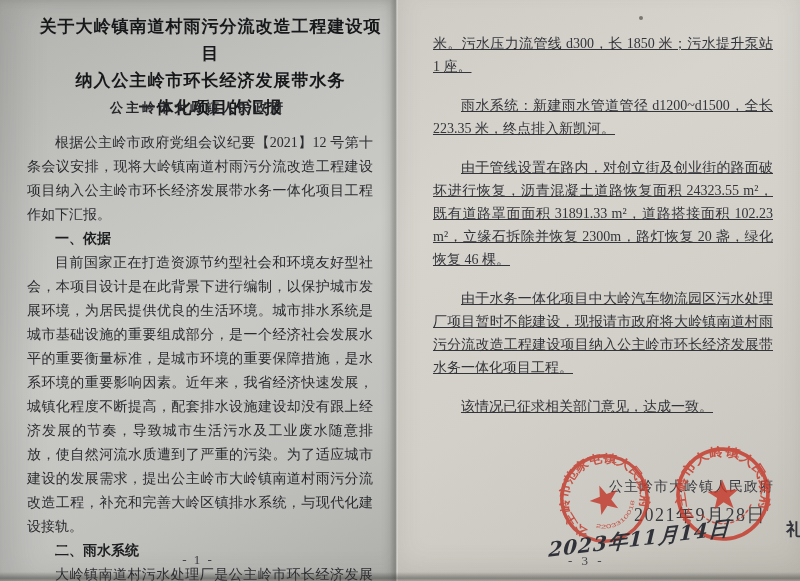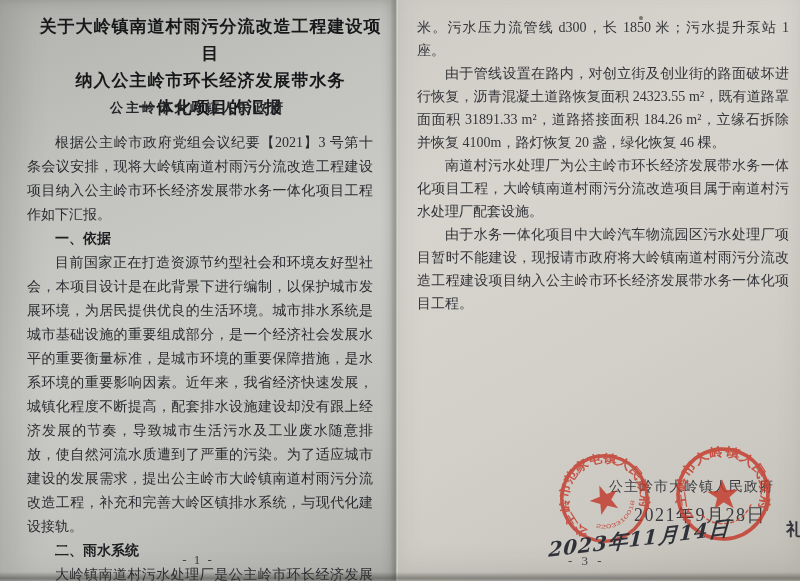--- a/index.html
+++ b/index.html
@@ -49,21 +49,21 @@
   .page-right{
     left:398px;width:402px;
     background:linear-gradient(150deg,#cfccc6 0%,#d7d4ce 30%,#d3d0c9 58%,#cbc8c1 82%,#c1beb6 100%);
     box-shadow:inset 0 -14px 24px rgba(95,92,85,.14);
     color:#34353a;
   }
   .body-r{
     position:absolute;top:16px;left:19px;width:372px;
     font-size:14px;line-height:23px;text-align:justify;color:#34353a;
   }
-  .body-r p{margin:0;}
+  .body-r p{margin:16px;text-decoration:underline;}
   .sig-name{
     position:absolute;top:478px;right:26px;font-size:14px;letter-spacing:1px;color:#3a3b40;
   }
   .sig-date{
     position:absolute;top:503px;right:34px;font-size:18px;letter-spacing:1.5px;color:#3a3b40;
   }
   .handwriting{
     position:absolute;top:527px;left:150px;width:160px;
     font-family:"DejaVu Serif","Liberation Serif",serif;font-style:italic;font-weight:700;
     font-size:20px;color:#30323a;transform:rotate(-7deg) skewX(-10deg);letter-spacing:1px;
@@ -97,38 +97,39 @@
 
   <section class="page page-left">
     <h1 class="title">
       <span class="t-line">关于大岭镇南道村雨污分流改造工程建设项目</span>
       <span class="t-line">纳入公主岭市环长经济发展带水务</span>
       <span class="t-line">一体化项目的汇报</span>
     </h1>
     <div class="subtitle">公主岭市大岭镇人民政府</div>
 
     <div class="body-l">
-      <p class="para indent">根据公主岭市政府党组会议纪要【2021】3 号第十条会议安排，现将大岭镇南道村雨污分流改造工程建设项目纳入公主岭市环长经济发展带水务一体化项目工程作如下汇报。</p>
+      <p class="para indent">根据公主岭市政府党组会议纪要【2021】12 号第十条会议安排，现将大岭镇南道村雨污分流改造工程建设项目纳入公主岭市环长经济发展带水务一体化项目工程作如下汇报。</p>
       <p class="heading">一、依据</p>
       <p class="para indent">目前国家正在打造资源节约型社会和环境友好型社会，本项目设计是在此背景下进行编制，以保护城市发展环境，为居民提供优良的生活环境。城市排水系统是城市基础设施的重要组成部分，是一个经济社会发展水平的重要衡量标准，是城市环境的重要保障措施，是水系环境的重要影响因素。近年来，我省经济快速发展，城镇化程度不断提高，配套排水设施建设却没有跟上经济发展的节奏，导致城市生活污水及工业废水随意排放，使自然河流水质遭到了严重的污染。为了适应城市建设的发展需求，提出公主岭市大岭镇南道村雨污分流改造工程，补充和完善大岭区镇排水系统，与现代化建设接轨。</p>
       <p class="heading">二、雨水系统</p>
       <p class="para indent">大岭镇南道村污水处理厂是公主岭市环长经济发展带水务一体化项目，现在污水处理厂主体工程已基本完成，南道村现有排水管线为雨污合流管线 13.38 公里，还未形成完整的排水系统，</p>
     </div>
 
     <div class="pagenum-l">- 1 -</div>
   </section>
 
   <div class="seam"></div>
 
   <section class="page page-right">
     <div class="body-r">
       <p class="para">米。污水压力流管线 d300，长 1850 米；污水提升泵站 1 座。</p>
-      <p class="para indent">由于管线设置在路内，对创立街及创业街的路面破坏进行恢复，沥青混凝土道路恢复面积 24323.55 m²，既有道路罩面面积 31891.33 m²，道路搭接面积 184.26 m²，立缘石拆除并恢复 4100m，路灯恢复 20 盏，绿化恢复 46 棵。</p>
-      <p class="para indent">南道村污水处理厂为公主岭市环长经济发展带水务一体化项目工程，大岭镇南道村雨污分流改造项目属于南道村污水处理厂配套设施。</p>
+      <p class="para indent">雨水系统：新建雨水管道管径 d1200~d1500，全长 223.35 米，终点排入新凯河。</p>
+      <p class="para indent">由于管线设置在路内，对创立街及创业街的路面破坏进行恢复，沥青混凝土道路恢复面积 24323.55 m²，既有道路罩面面积 31891.33 m²，道路搭接面积 102.23 m²，立缘石拆除并恢复 2300m，路灯恢复 20 盏，绿化恢复 46 棵。</p>
       <p class="para indent">由于水务一体化项目中大岭汽车物流园区污水处理厂项目暂时不能建设，现报请市政府将大岭镇南道村雨污分流改造工程建设项目纳入公主岭市环长经济发展带水务一体化项目工程。</p>
+      <p class="para indent">该情况已征求相关部门意见，达成一致。</p>
     </div>
 
     <div class="sig-name">公主岭市大岭镇人民政府</div>
     <div class="sig-date">2021年9月28日</div>
 
     <div class="stamp stamp-1">
       <svg viewBox="0 0 120 120">
         <circle cx="60" cy="60" r="55" fill="none" stroke="currentColor" stroke-width="4.5"></circle>
         <defs>
           <path id="arcTop1" d="M 26.9,93.1 A 46.8,46.8 0 1 1 93.1,93.1" fill="none"></path>

